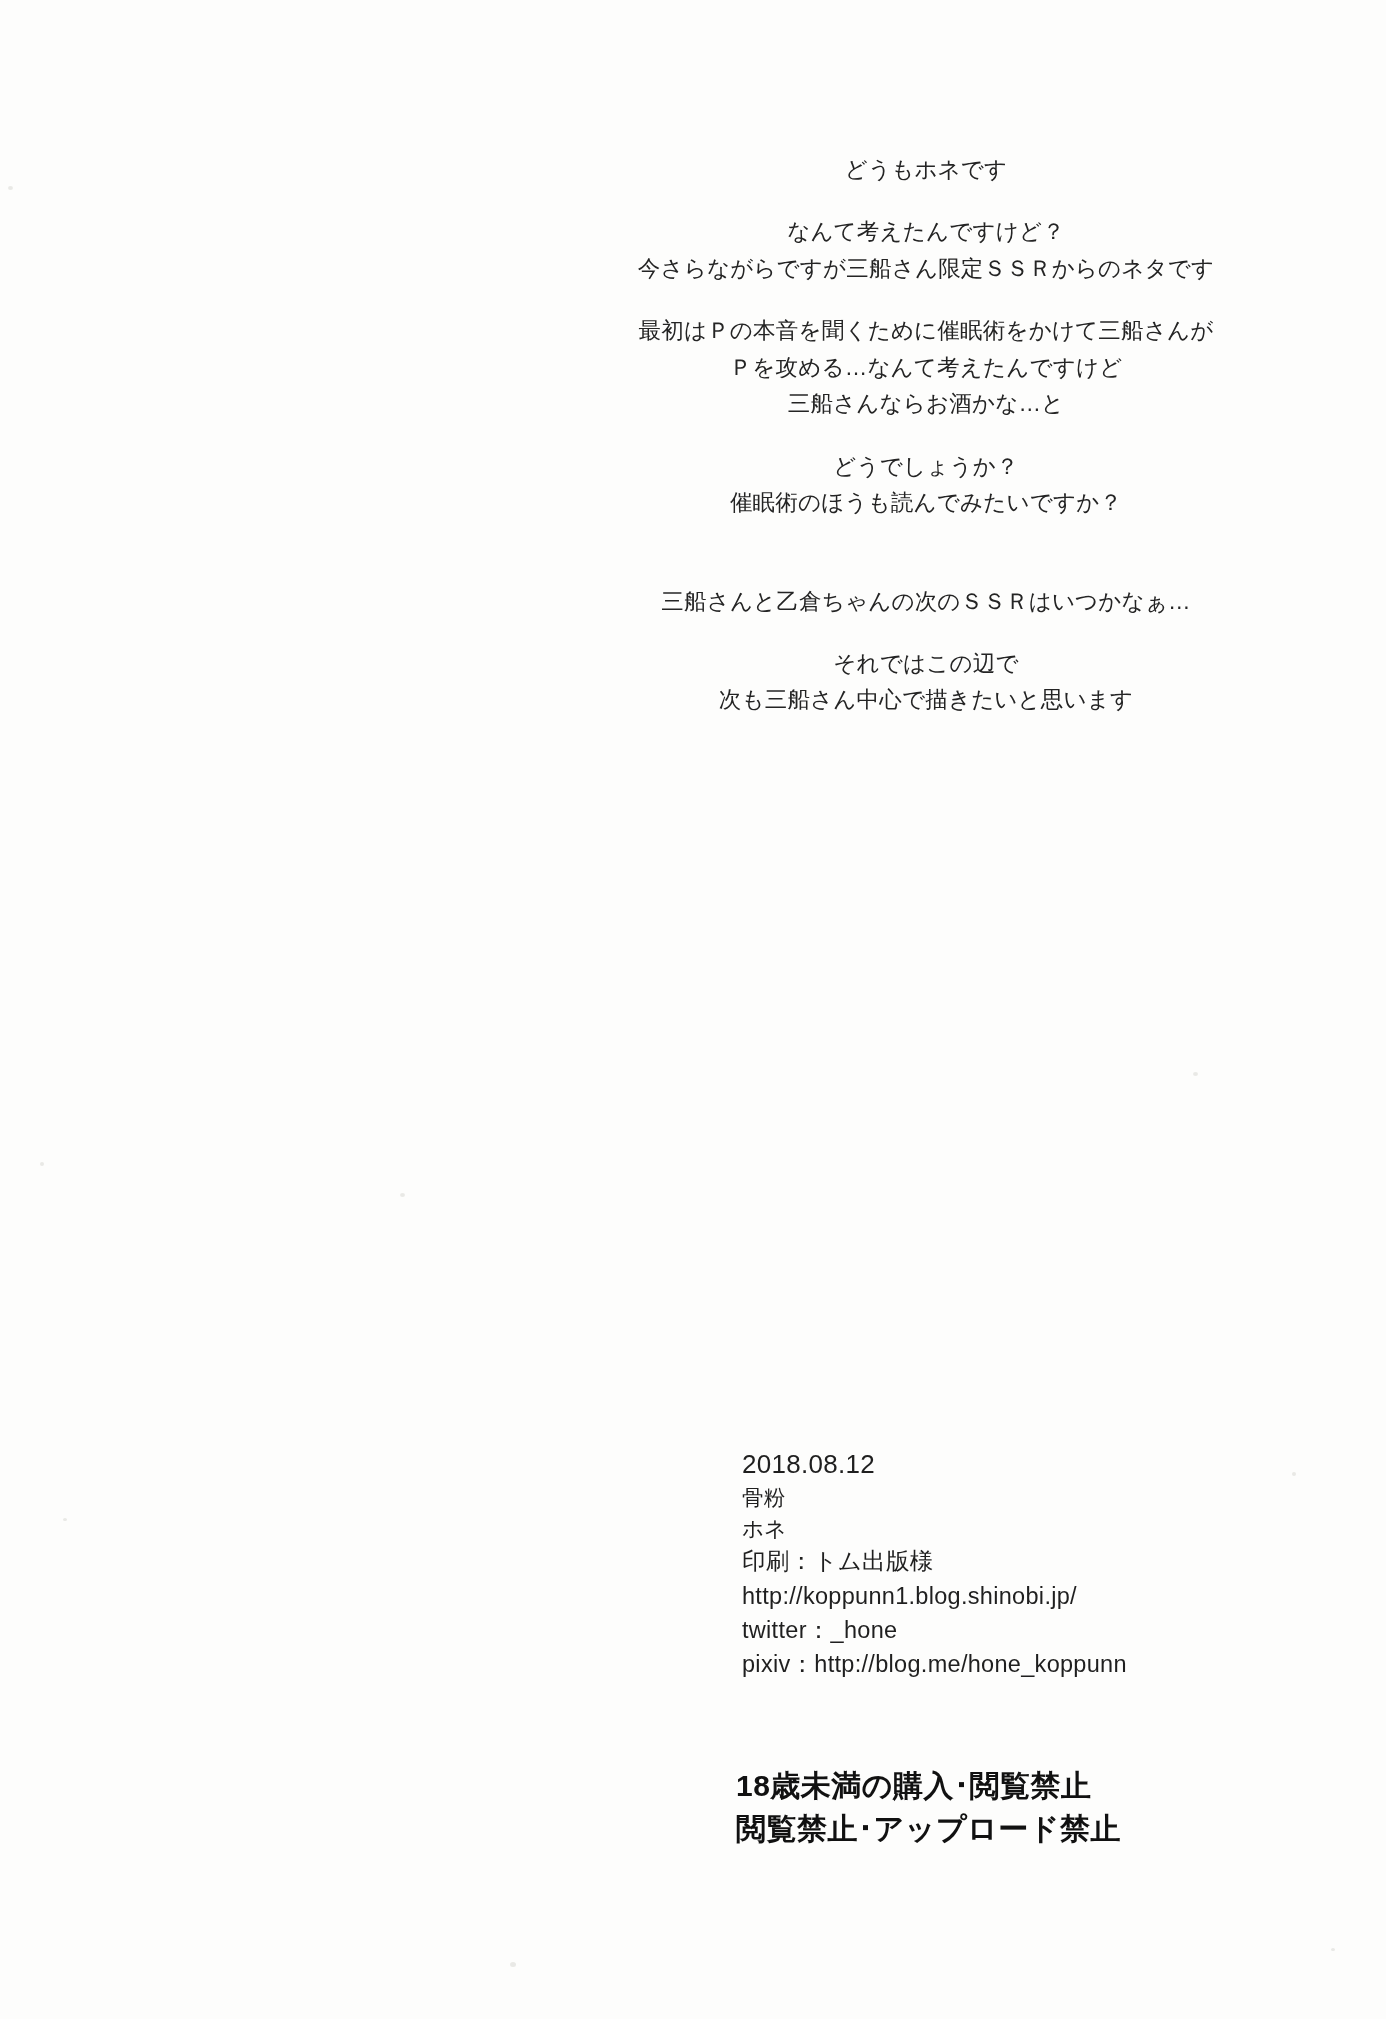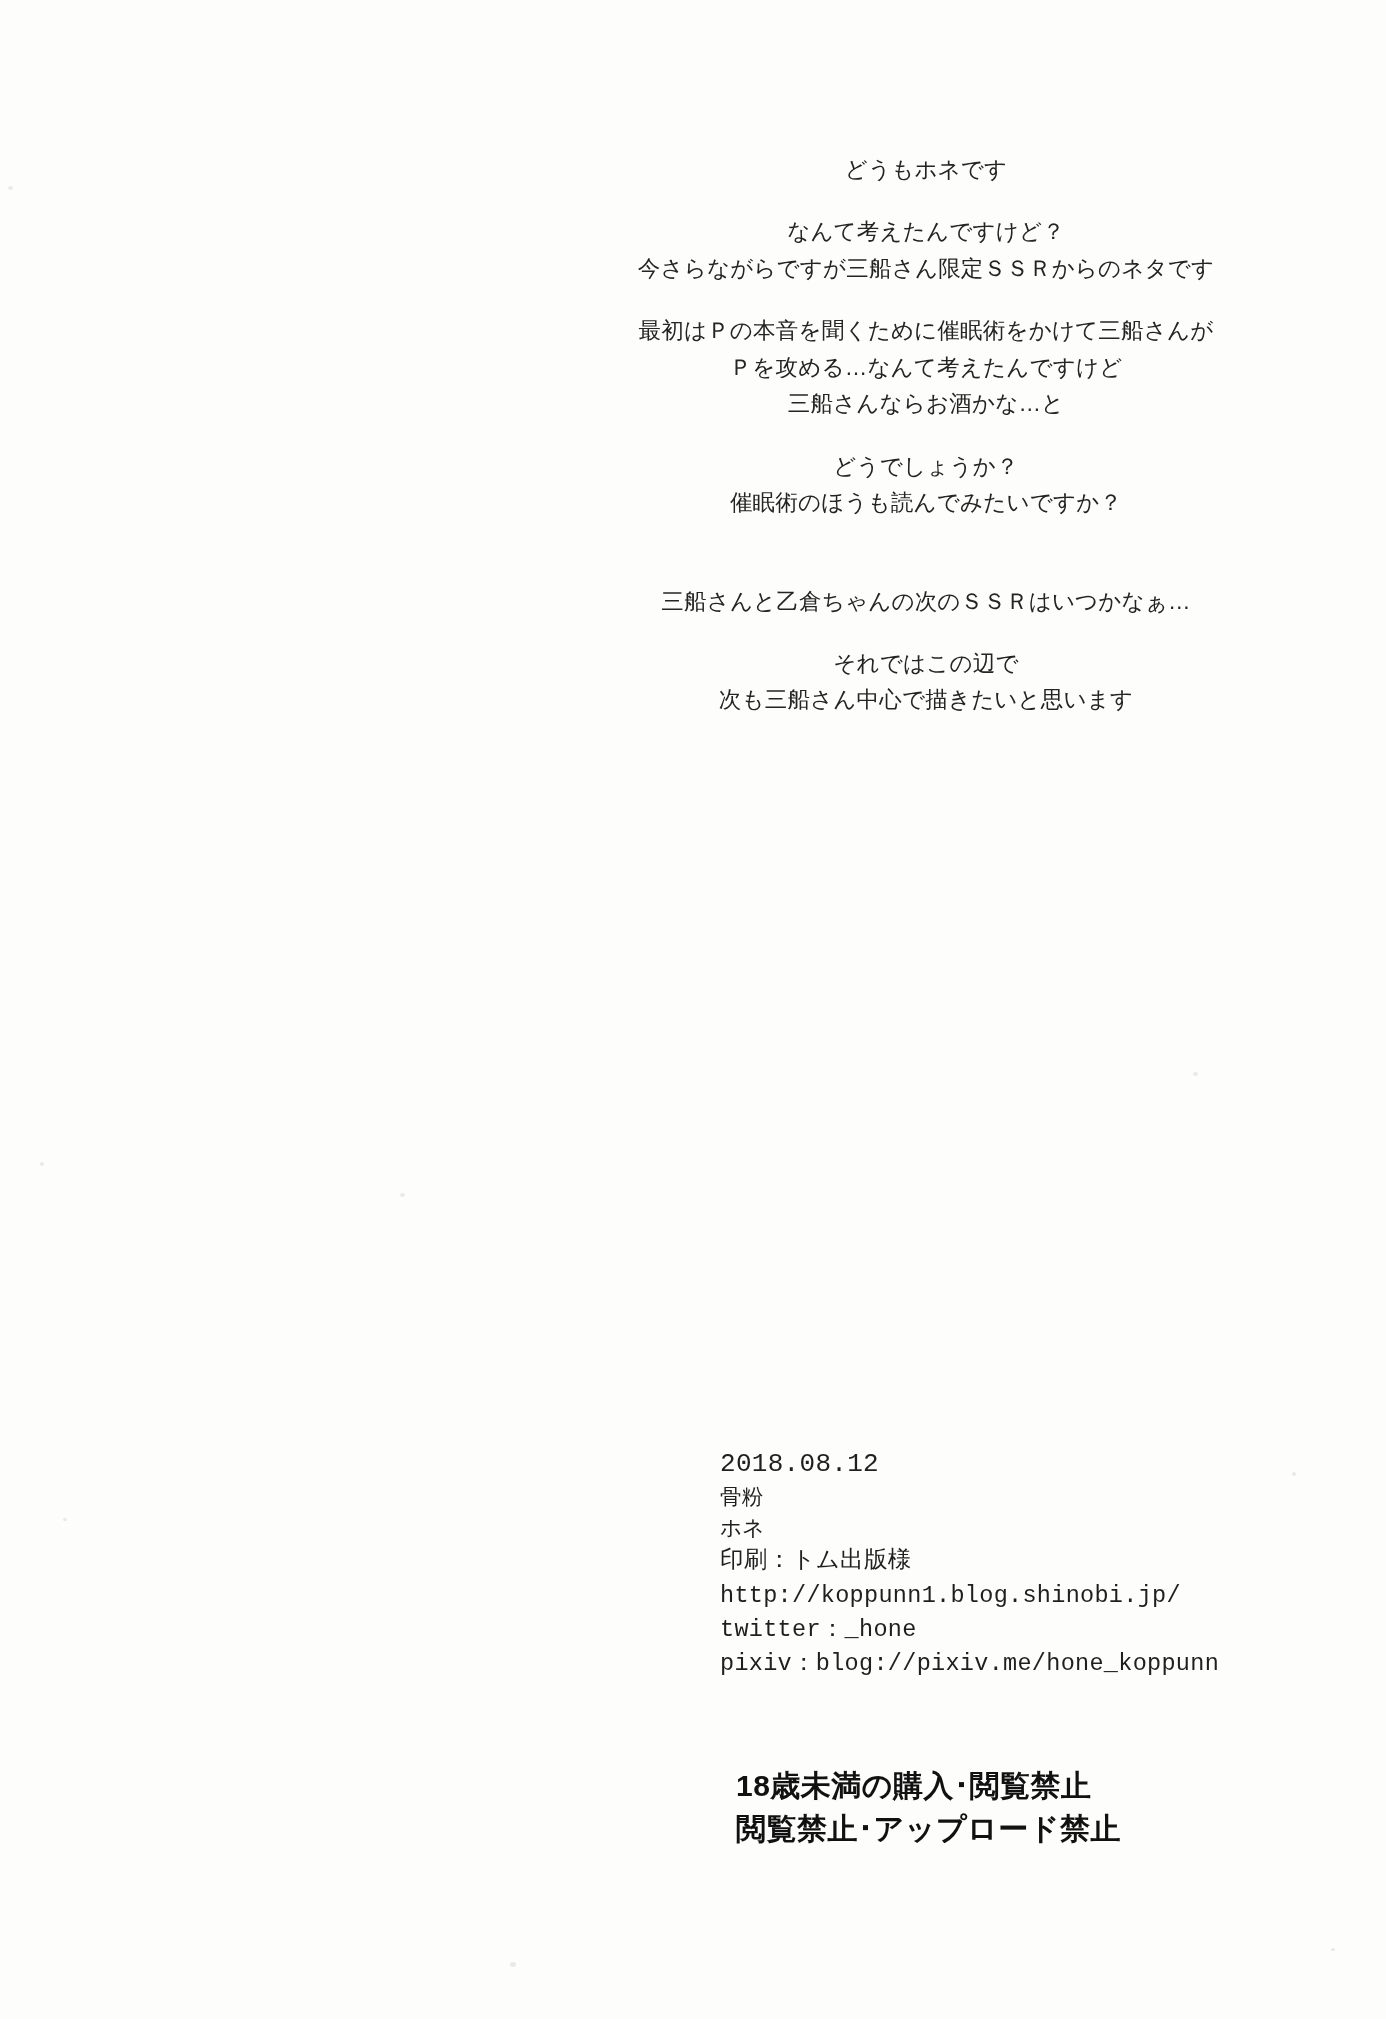--- a/index.html
+++ b/index.html
@@ -41,24 +41,23 @@
     color: #242424;
     letter-spacing: .2px;
     font-weight: 400;
   }
   .aw-para.gap-big { margin-bottom: 62px; }
   .aw-para.gap-huge { margin-bottom: 92px; }
   .aw-line { display: block; text-align: center; }
 
   .colophon {
     position: absolute;
-    left: 720px;
+    left: 742px;
     top: 1448px;
     width: 560px;
-    font-family: Liberation Mono, monospace;
   }
   .colophon-line {
     display: block;
     color: #1f1f1f;
     letter-spacing: .3px;
   }
   .colophon-date {
     font-size: 26px;
     line-height: 1.28;
     margin-bottom: 2px;
@@ -134,19 +133,19 @@
 
 </div>
 
 <div class="colophon">
   <span class="colophon-line colophon-date">2018.08.12</span>
   <span class="colophon-line colophon-small">骨粉</span>
   <span class="colophon-line colophon-small">ホネ</span>
   <span class="colophon-line colophon-med">印刷：トム出版様</span>
   <span class="colophon-line colophon-med">http://koppunn1.blog.shinobi.jp/</span>
   <span class="colophon-line colophon-med">twitter：_hone</span>
-  <span class="colophon-line colophon-med">pixiv：blog://pixiv.me/hone_koppunn</span>
+  <span class="colophon-line colophon-med">pixiv：http://blog.me/hone_koppunn</span>
 </div>
 
 <div class="notice">
   <span class="notice-line">18歳未満の購入･閲覧禁止</span>
   <span class="notice-line">閲覧禁止･アップロード禁止</span>
 </div>
 
 </body></html>

